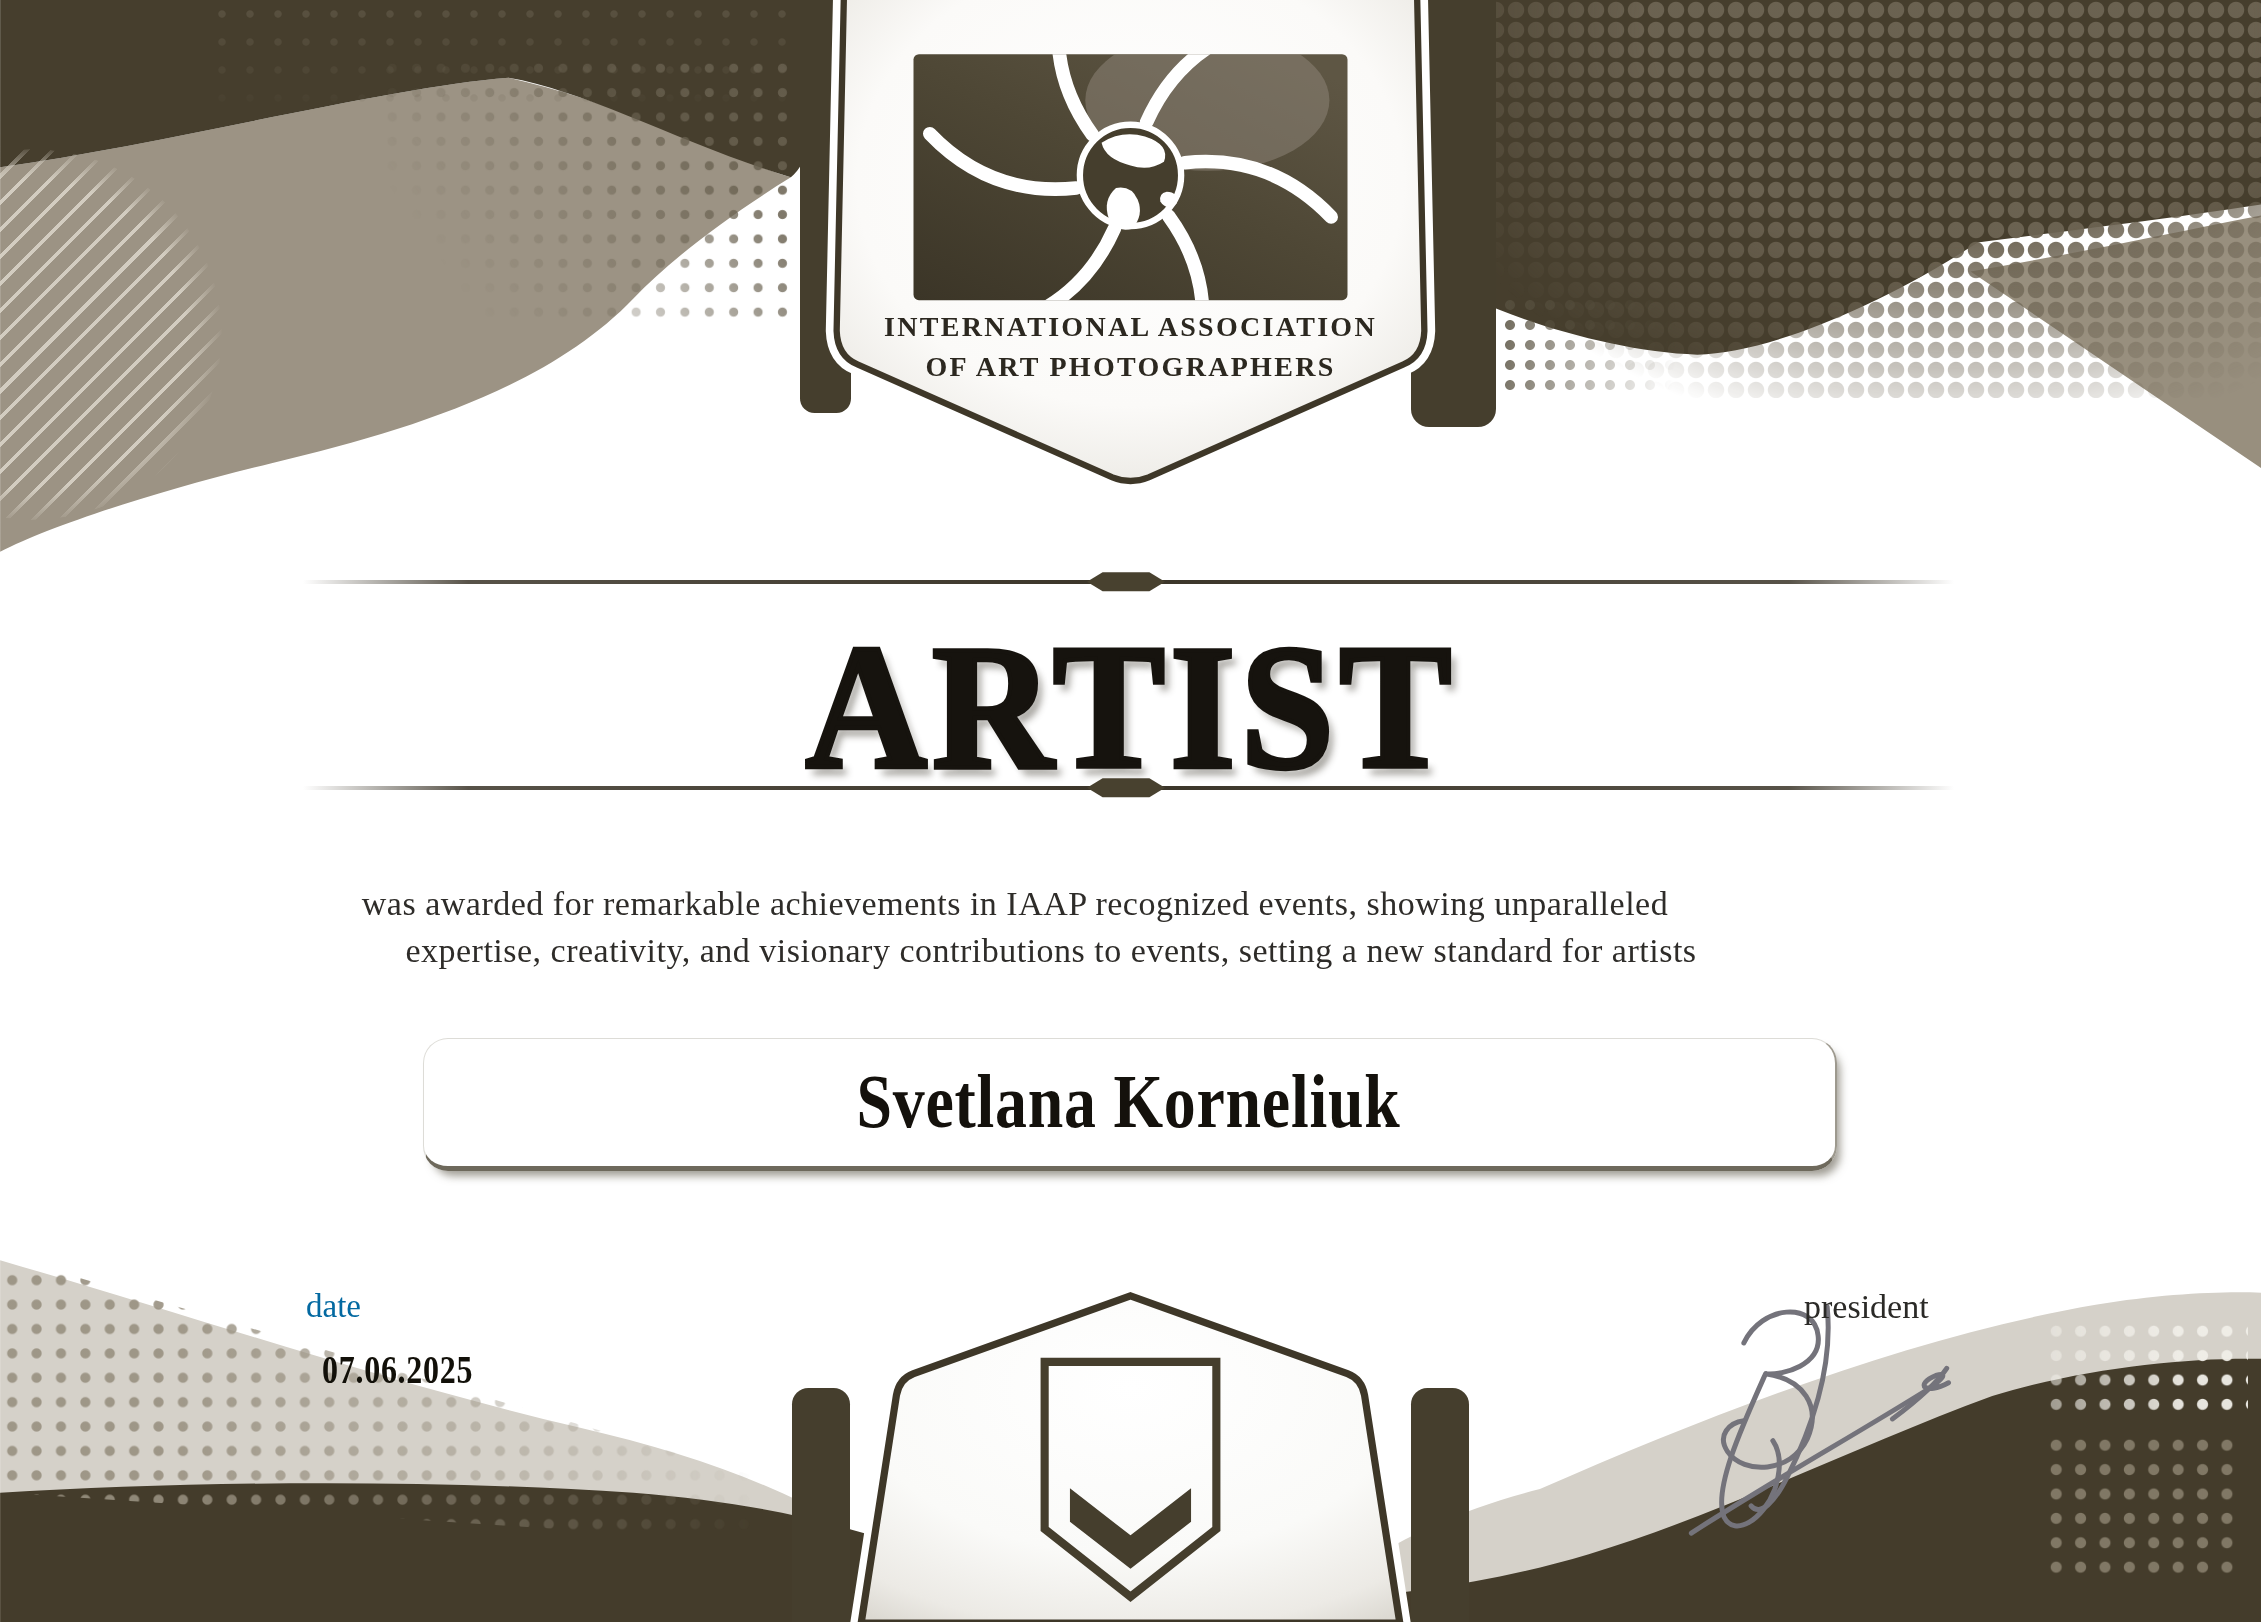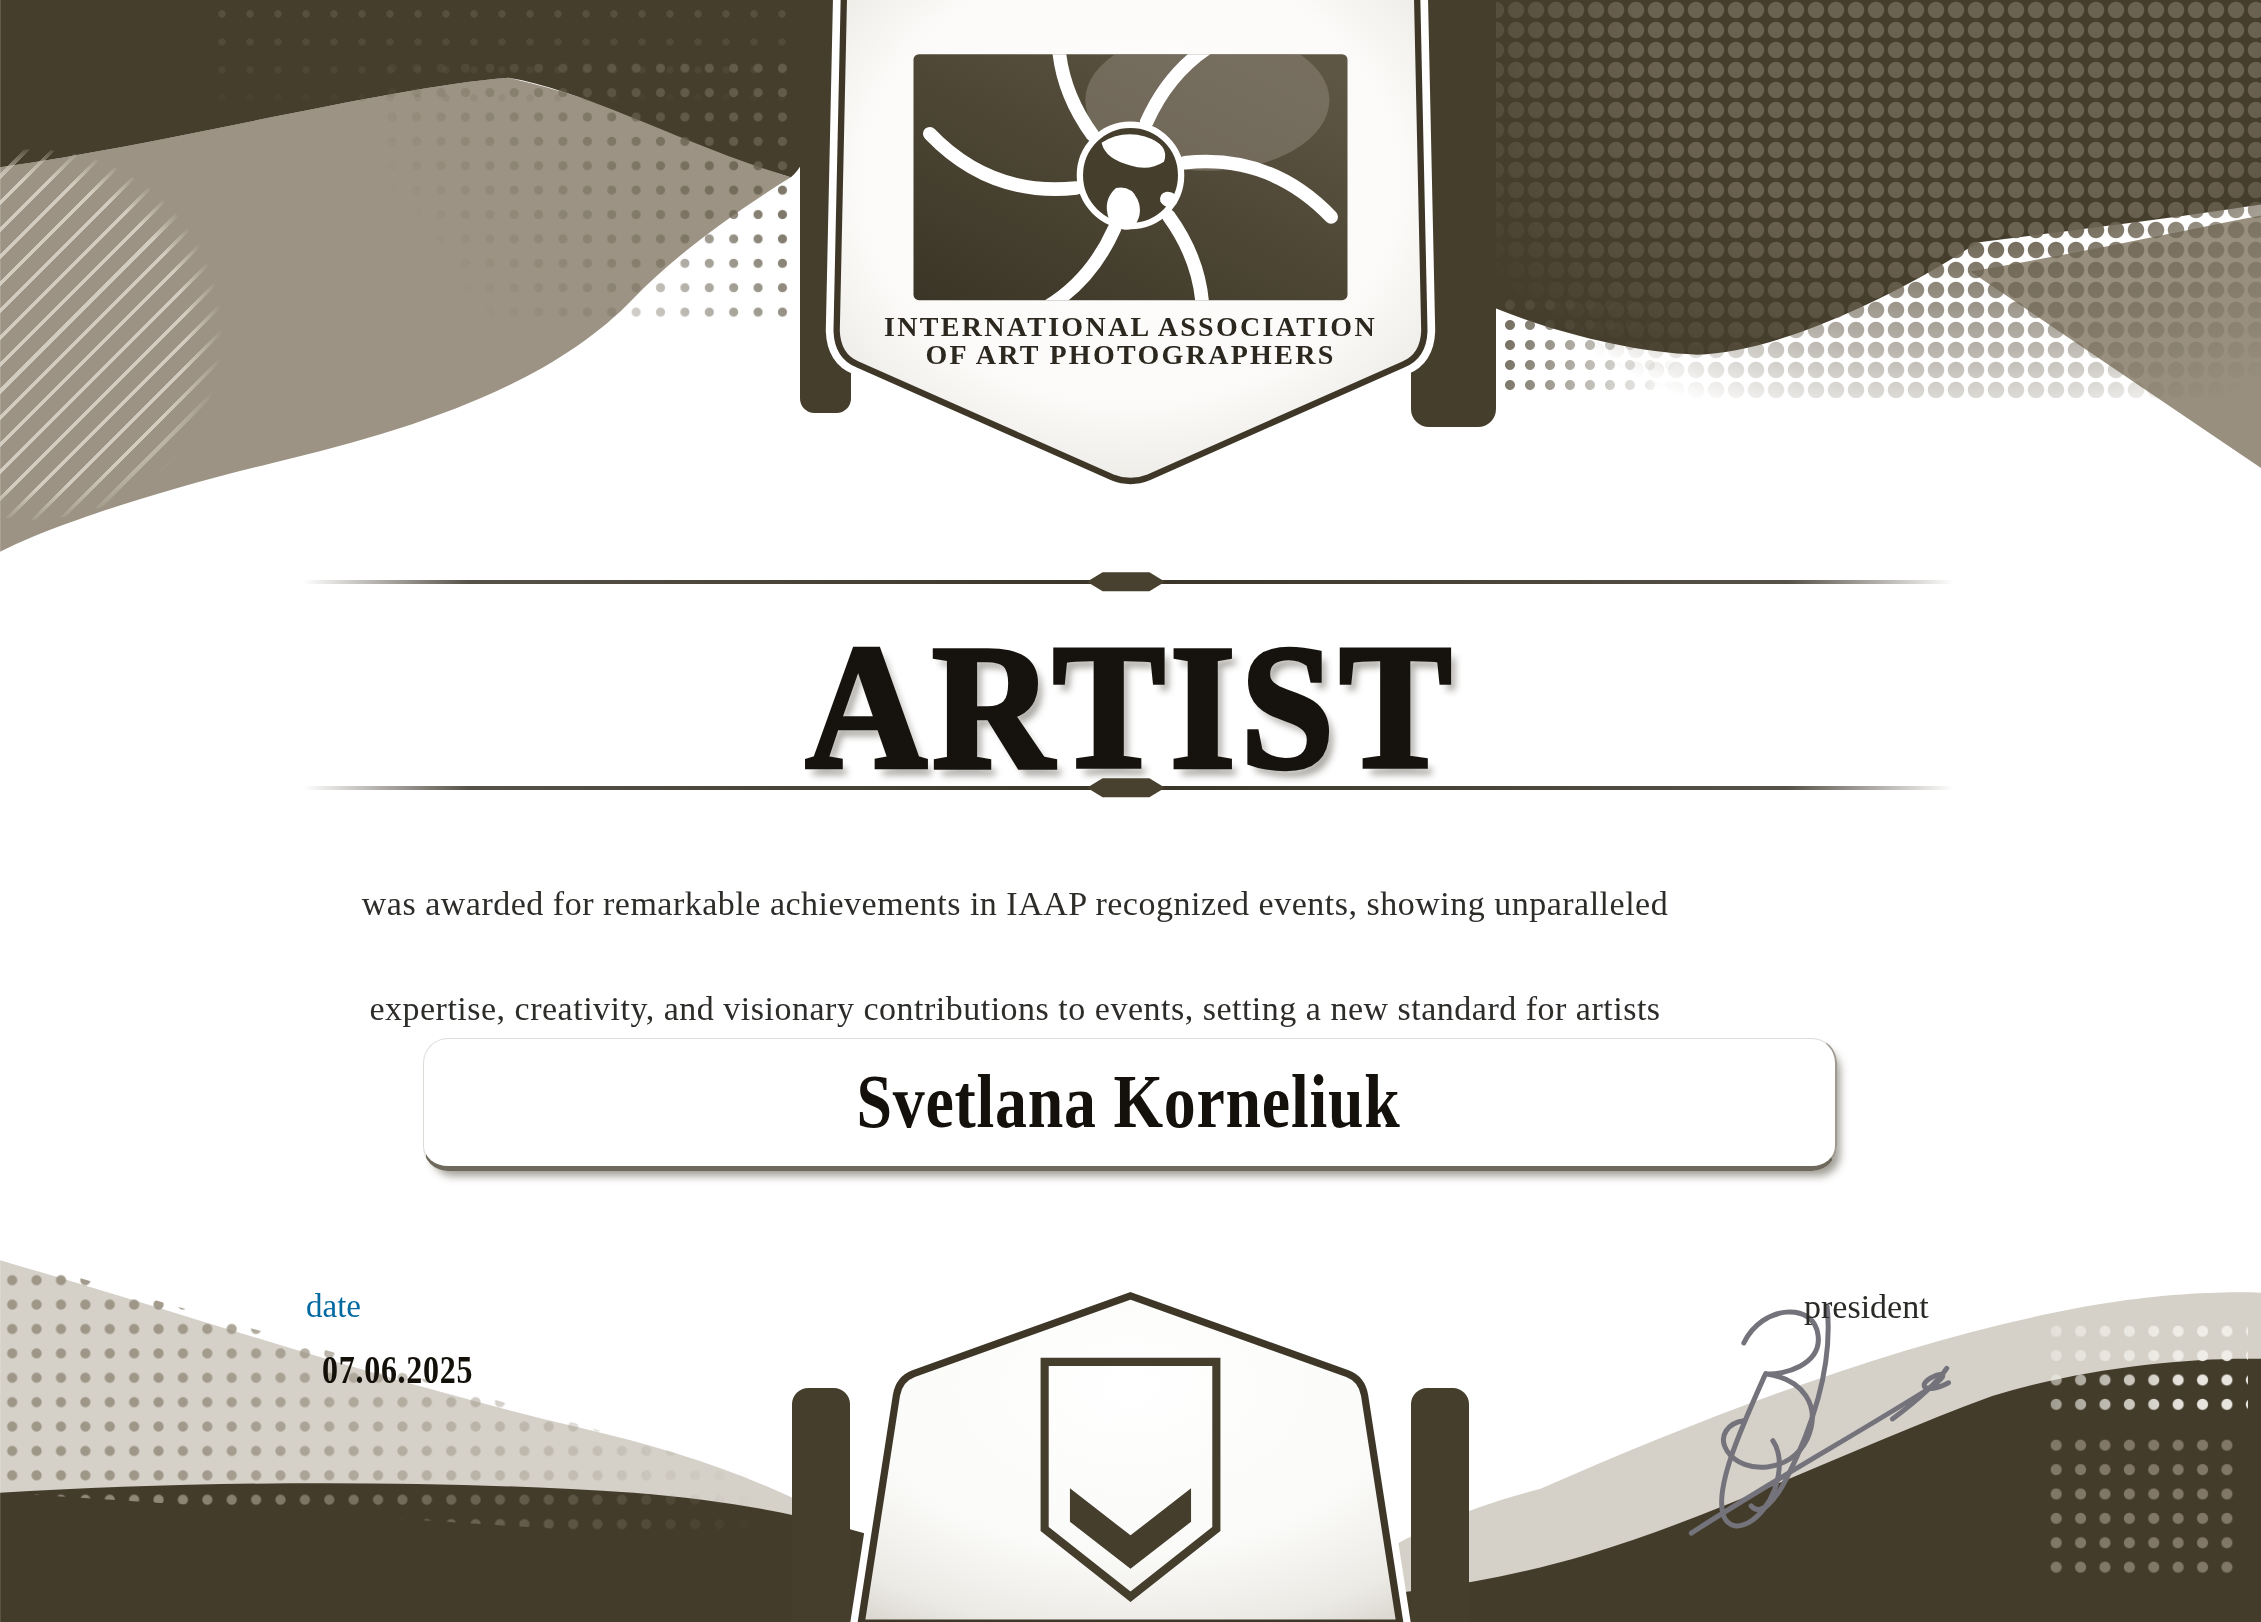--- a/index.html
+++ b/index.html
@@ -73,21 +73,21 @@
   .wing-tr{left:1411px;top:-5.4px;width:85px;height:432px;border-radius:0 0 18px 18px;}
   .wing-bl{left:792px;top:1388px;width:58px;height:235px;border-radius:16.3px 16.3px 0 0;}
   .wing-br{left:1411px;top:1388px;width:58px;height:235px;border-radius:16.3px 16.3px 0 0;}
 
   
   .assoc-line{
     left:814px;width:633px;text-align:center;position:absolute;
     font-weight:700;font-size:28px;letter-spacing:2.3px;color:#2c2820;
   }
   .assoc-1{top:311px;}
-  .assoc-2{top:339px;}
+  .assoc-2{top:351px;}
 
   
   .divider{
     position:absolute;left:303px;width:1651px;height:3.6px;
     background:linear-gradient(90deg,rgba(58,52,40,0),rgba(58,52,40,.85) 10%,#3a3428 50%,rgba(58,52,40,.85) 90%,rgba(58,52,40,0));
   }
   .div-1{top:580px;} .div-2{top:786px;}
   .diamond{
     position:absolute;left:1087px;width:78px;height:23.5px;background:#48412f;
     clip-path:polygon(0 50%,20% 10%,80% 10%,100% 50%,80% 90%,20% 90%);
@@ -98,21 +98,21 @@
   .title{
     position:absolute;left:0;top:617px;width:2262px;text-align:center;
     font-size:179px;line-height:1;font-weight:700;color:#16130e;letter-spacing:5.4px;
     transform:scaleX(.94);-webkit-text-stroke:4.5px #16130e;
     text-shadow:0 0 8.1px rgba(255,255,255,.95),6.3px 8.1px 8.1px rgba(45,40,28,.42);
   }
   .desc{
     position:absolute;left:0;width:2030px;text-align:center;
     font-size:34px;color:#2e2c29;letter-spacing:0.5px;
   }
-  .desc-1{top:885px;} .desc-2{top:990px;}
+  .desc-1{top:885px;} .desc-2{top:932px;padding-left:36px;}
 
   
   .name-box{
     position:absolute;left:423px;top:1038px;width:1411px;height:127px;border-radius:25px;
     border:1.8px solid rgba(145,139,124,.30);
     border-right:2.7px solid rgba(125,119,104,.75);
     border-bottom:5.4px solid #6e695c;
     box-shadow:6.3px 8.1px 9px -3.6px rgba(80,74,58,.55);
     background:rgba(255,255,255,.6);
   }

